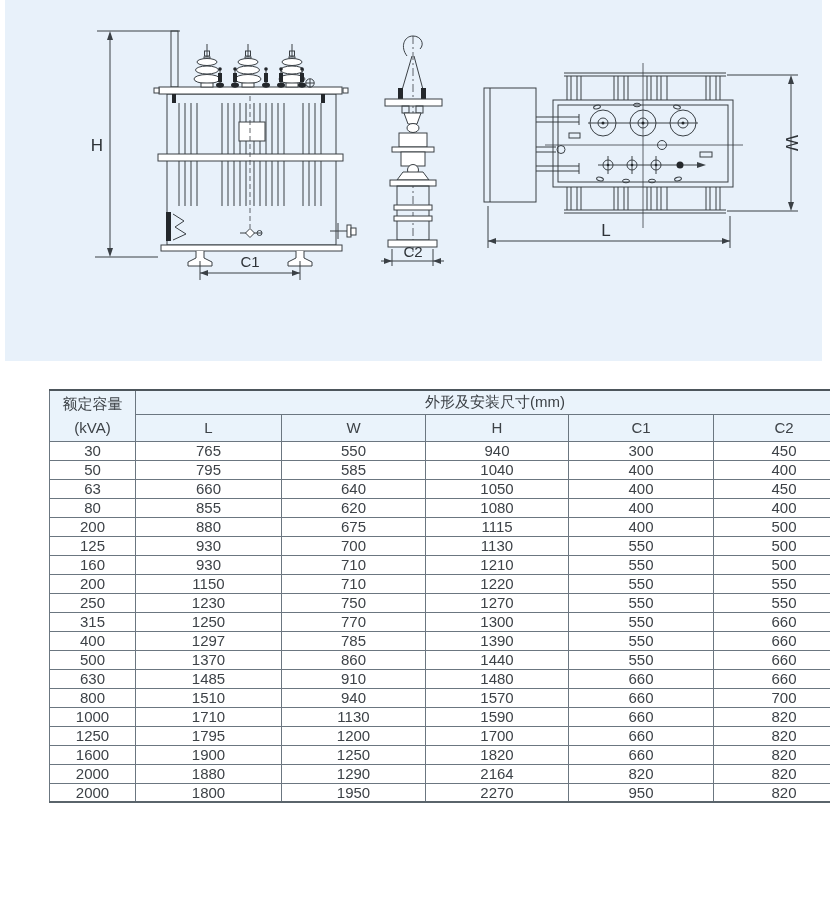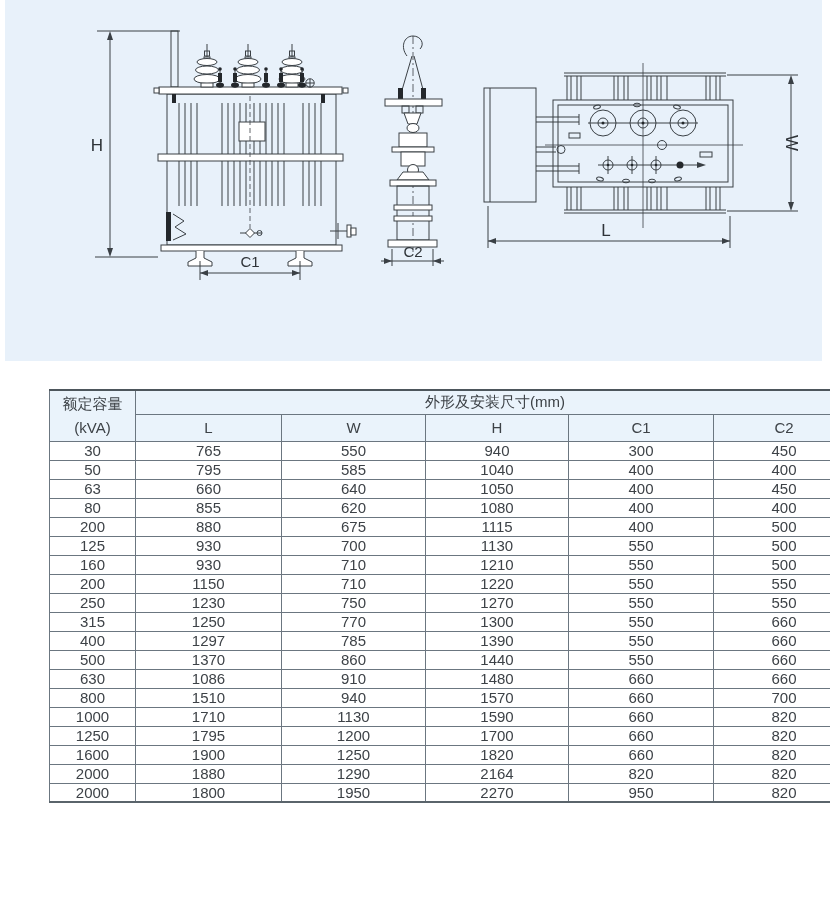--- a/index.html
+++ b/index.html
@@ -415,21 +415,21 @@
         <tr>
           <td>500</td>
           <td>1370</td>
           <td>860</td>
           <td>1440</td>
           <td>550</td>
           <td>660</td>
         </tr>
         <tr>
           <td>630</td>
-          <td>1086</td>
+          <td>1485</td>
           <td>910</td>
           <td>1480</td>
           <td>660</td>
           <td>660</td>
         </tr>
         <tr>
           <td>800</td>
           <td>1510</td>
           <td>940</td>
           <td>1570</td>

